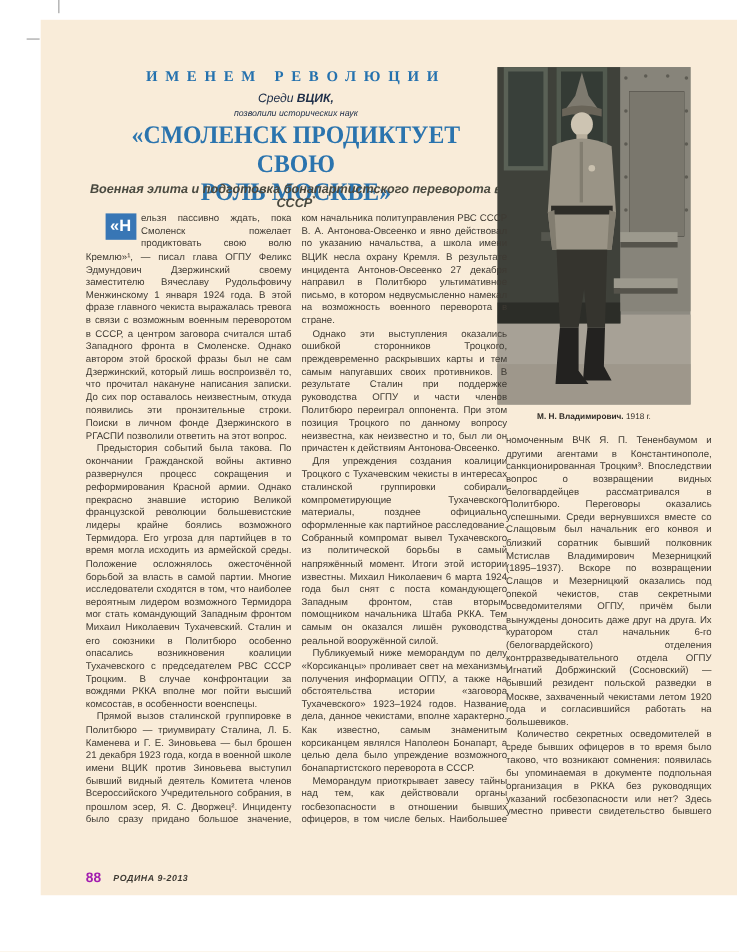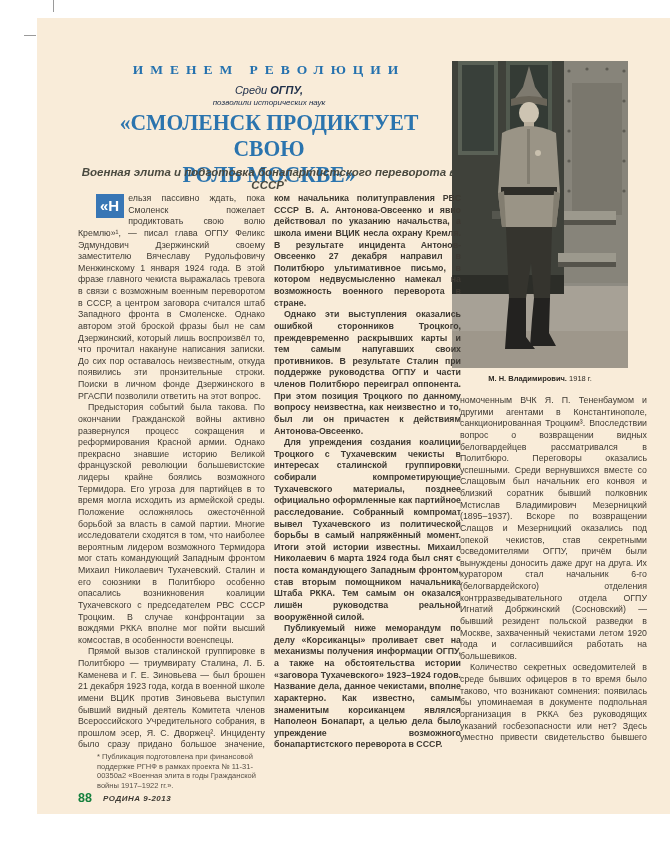--- a/index.html
+++ b/index.html
@@ -20,34 +20,34 @@
          color:#2b74ae;transform:scaleX(.94);transform-origin:center;}
   .subtitle{position:absolute;left:0;top:148px;width:100%;
             font-style:italic;font-weight:bold;font-size:11.5px;color:#4a4a40;}
   .subtitle sup{font-size:7px;}
 
   .col{position:absolute;top:175px;width:187px;height:557px;overflow:hidden;
        text-align:justify;font-size:8.8px;line-height:11.62px;color:#3e3a33;}
   .col p{margin:0;text-indent:10px;}
   .col p.first,.col p.cont{text-indent:0;}
   .col1{left:41px;}
-  .col2{left:237px;font-weight:bold;}
+  .col2{left:237px;}
   .col3{left:423px;top:377px;height:348px;}
   .dropcap{float:left;background:#3876b5;color:#ffffff;font-weight:bold;
            font-size:15px;line-height:16px;padding:4px 5px 4px 4px;margin:1px 4px 0 18px;}
 
   .photo{position:absolute;left:415px;top:43px;width:176px;height:307px;margin:0;overflow:hidden;}
   .photo svg{display:block;}
   .caption{position:absolute;left:415px;top:356px;width:176px;text-align:center;
            font-size:7.5px;color:#2e2a25;}
   .caption .cap-name{font-weight:bold;}
 
   .footnote{position:absolute;left:60px;top:734px;width:167px;
             font-size:7.5px;line-height:9.6px;color:#564f46;text-align:left;}
-  .pagenum{position:absolute;left:41px;top:773px;font-weight:bold;font-size:12.5px;color:#15803d;}
+  .pagenum{position:absolute;left:41px;top:773px;font-weight:bold;font-size:12.5px;color:#a21caf;}
   .journal{position:absolute;left:66px;top:776px;font-style:italic;font-weight:bold;
            font-size:8px;letter-spacing:.5px;color:#3e3a33;}
 </style>
 </head>
 <body>
 
 <div class="canvas">
 
   <div class="crop" style="left:29px;top:0;width:1px;height:12px;"></div>
   <div class="crop" style="left:0;top:35px;width:12px;height:1px;"></div>
@@ -57,21 +57,21 @@
   <div class="crop" style="left:0;top:848px;width:12px;height:1px;"></div>
   <div class="crop" style="left:660px;top:853px;width:1px;height:12px;"></div>
   <div class="crop" style="left:660px;top:848px;width:12px;height:1px;"></div>
 
   <div class="page">
 
     <div class="header-wrap">
       <div class="kicker">ИМЕНЕМ РЕВОЛЮЦИИ</div>
       <div class="author">
         <span class="a-first">Среди</span>
-        <span class="a-last">ОГПУ,</span>
+        <span class="a-last">ВЦИК,</span>
       </div>
       <div class="degree">позволили исторических наук</div>
       <h1 class="title"><span>«СМОЛЕНСК ПРОДИКТУЕТ СВОЮ</span><br><span>РОЛЬ МОСКВЕ»</span></h1>
       <div class="subtitle"><span>Военная элита и подготовка бонапартистского переворота в СССР</span><sup>*</sup></div>
     </div>
 
     <figure class="photo">
       <svg width="176" height="307" viewBox="0 0 176 307" xmlns="http://www.w3.org/2000/svg">
         <rect x="0" y="0" width="176" height="307" fill="#8e8b82"></rect>
         <rect x="0" y="225" width="176" height="82" fill="#a7a196"></rect>
@@ -138,18 +138,17 @@
       <p>Для упреждения создания коалиции Троцкого с Тухачевским чекисты в интересах сталинской группировки собирали компрометирующие Тухачевского материалы, позднее официально оформленные как партийное расследование. Собранный компромат вывел Тухачевского из политической борьбы в самый напряжённый момент. Итоги этой истории известны. Михаил Николаевич 6 марта 1924 года был снят с поста командующего Западным фронтом, став вторым помощником начальника Штаба РККА. Тем самым он оказался лишён руководства реальной вооружённой силой.</p>
       <p>Публикуемый ниже меморандум по делу «Корсиканцы» проливает свет на механизмы получения информации ОГПУ, а также на обстоятельства истории «заговора Тухачевского» 1923–1924 годов. Название дела, данное чекистами, вполне характерно. Как известно, самым знаменитым корсиканцем являлся Наполеон Бонапарт, а целью дела было упреждение возможного бонапартистского переворота в СССР.</p>
       <p>Меморандум приоткрывает завесу тайны над тем, как действовали органы госбезопасности в отношении бывших офицеров, в том числе белых. Наибольшее внимание в документе уделено влиятельному бывшему белому генералу-генштабисту Я. А. Слащову-Крымскому (в советских документах писалась фамилия Слащёв), вернувшемуся в ноябре 1921 года в Советскую Россию. Возвращению Слащова и группы его соратников на родину предшествовала многомесячная обработка генерала и его окружения упол-</p>
     </div>
 
     <div class="col col3">
       <p class="cont">номоченным ВЧК Я. П. Тененбаумом и другими агентами в Константинополе, санкционированная Троцким³. Впоследствии вопрос о возвращении видных белогвардейцев рассматривался в Политбюро. Переговоры оказались успешными. Среди вернувшихся вместе со Слащовым был начальник его конвоя и близкий соратник бывший полковник Мстислав Владимирович Мезерницкий (1895–1937). Вскоре по возвращении Слащов и Мезерницкий оказались под опекой чекистов, став секретными осведомителями ОГПУ, причём были вынуждены доносить даже друг на друга. Их куратором стал начальник 6-го (белогвардейского) отделения контрразведывательного отдела ОГПУ Игнатий Добржинский (Сосновский) — бывший резидент польской разведки в Москве, захваченный чекистами летом 1920 года и согласившийся работать на большевиков.</p>
       <p>Количество секретных осведомителей в среде бывших офицеров в то время было таково, что возникают сомнения: появилась бы упоминаемая в документе подпольная организация в РККА без руководящих указаний госбезопасности или нет? Здесь уместно привести свидетельство бывшего белого генерала Н. А. Морозова из его показаний по делу «Весна» начала 1930-х годов касательно возможности существования политической организации генштабистов в СССР. Морозов тогда заявил: «Никаких политических объединений среди бывших офицеров Генерального штаба я не знаю, и мне не верится, что они могут существовать. Общим же меж-</p>
     </div>
 
-    <div class="footnote">* Публикация подготовлена при финансовой поддержке РГНФ в рамках проекта № 11-31-00350а2 «Военная элита в годы Гражданской войны 1917–1922 гг.».</div>
     <div class="pagenum">88</div>
     <div class="journal">РОДИНА 9-2013</div>
 
   </div>
 </div>
 
 </body></html>

